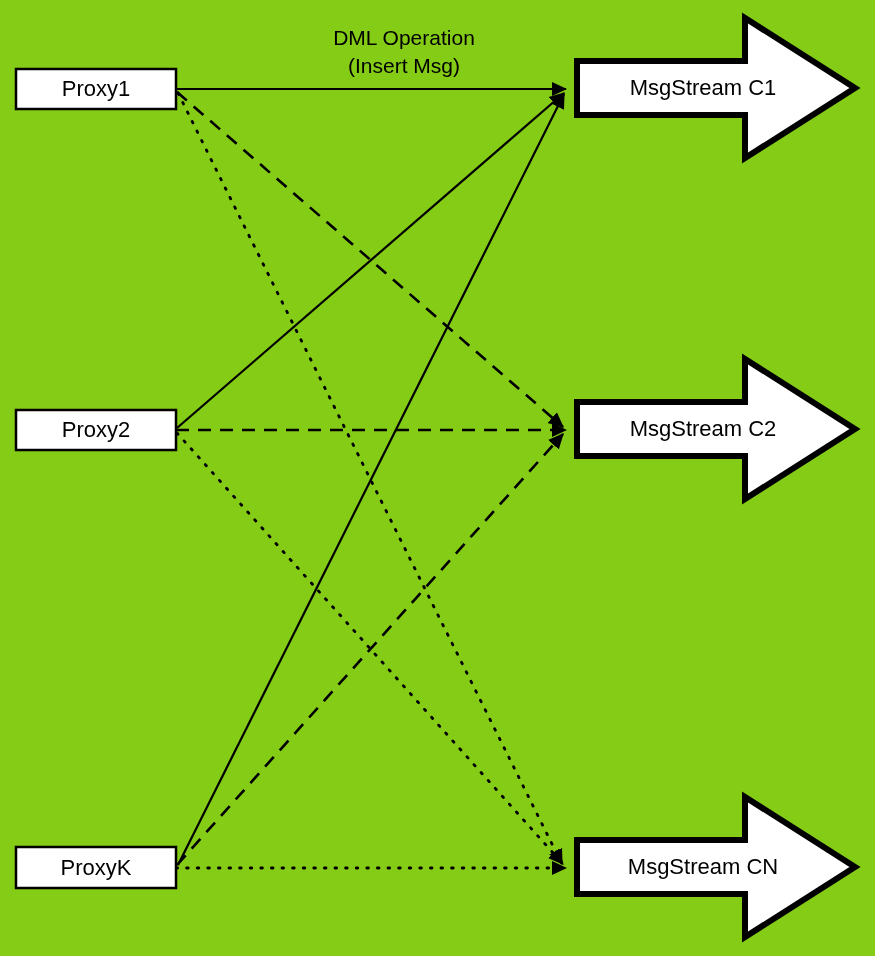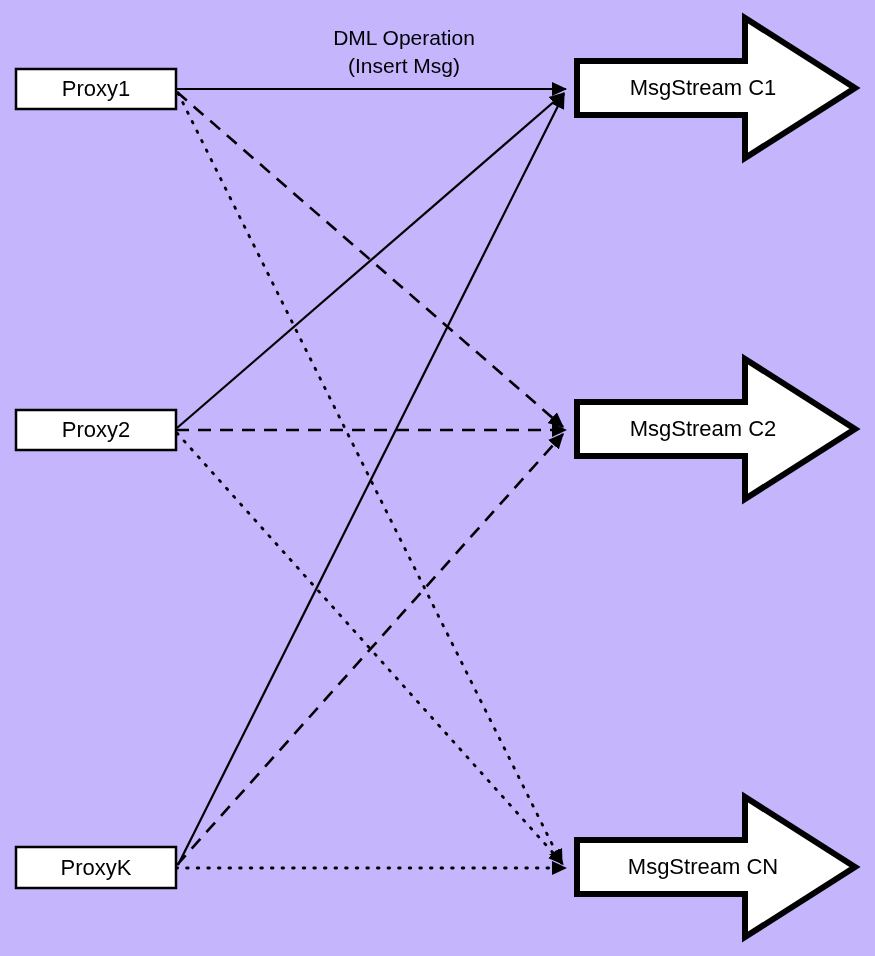--- a/index.html
+++ b/index.html
@@ -10,21 +10,21 @@
   body {
     width: 875px;
     height: 956px;
     font-family: "Liberation Sans", sans-serif;
     overflow: hidden;
   }
   #diagram-root {
     position: relative;
     width: 875px;
     height: 956px;
-    background: #c4b5fd;
+    background: #84cc16;
   }
   svg#diagram-svg {
     display: block;
     width: 875px;
     height: 956px;
   }
   .node-label {
     font-family: "Liberation Sans", sans-serif;
     font-size: 22px;
     fill: #000000;

